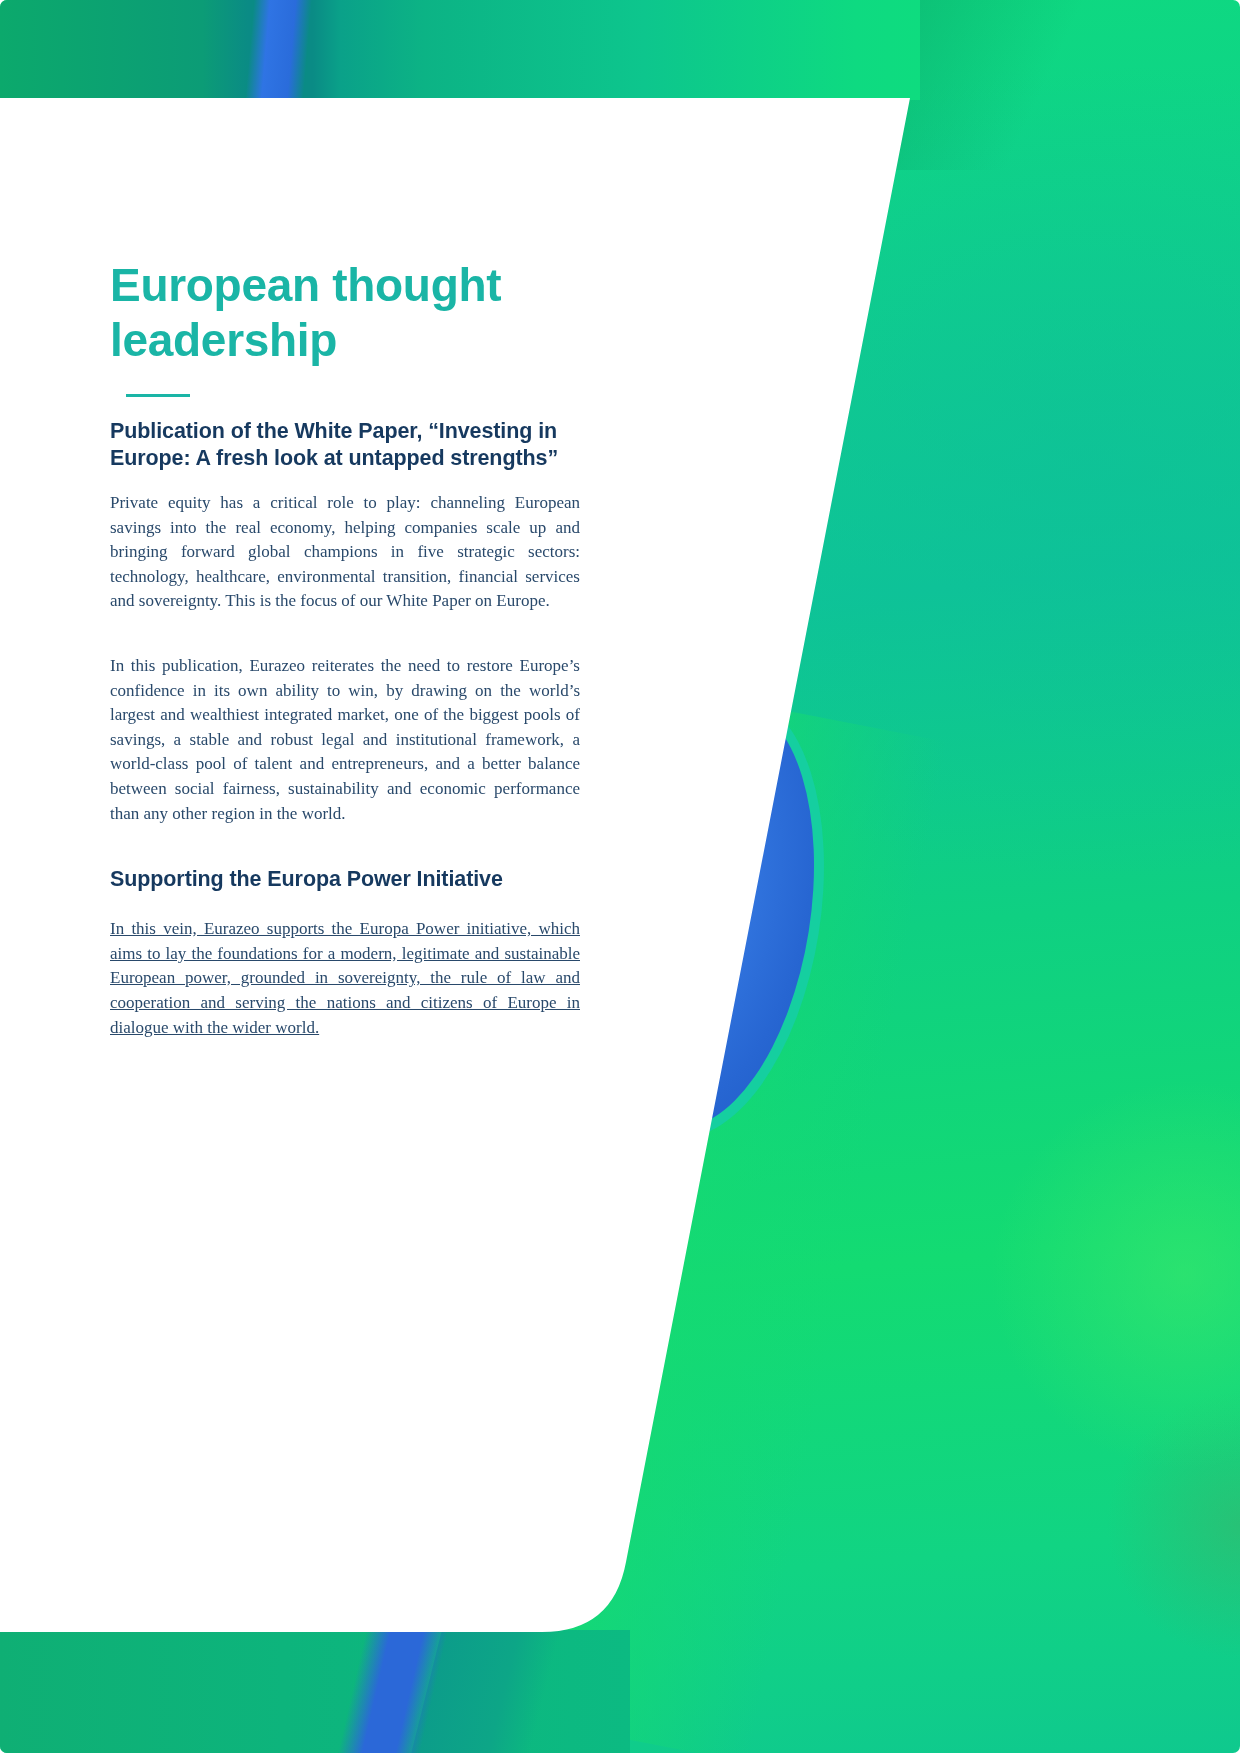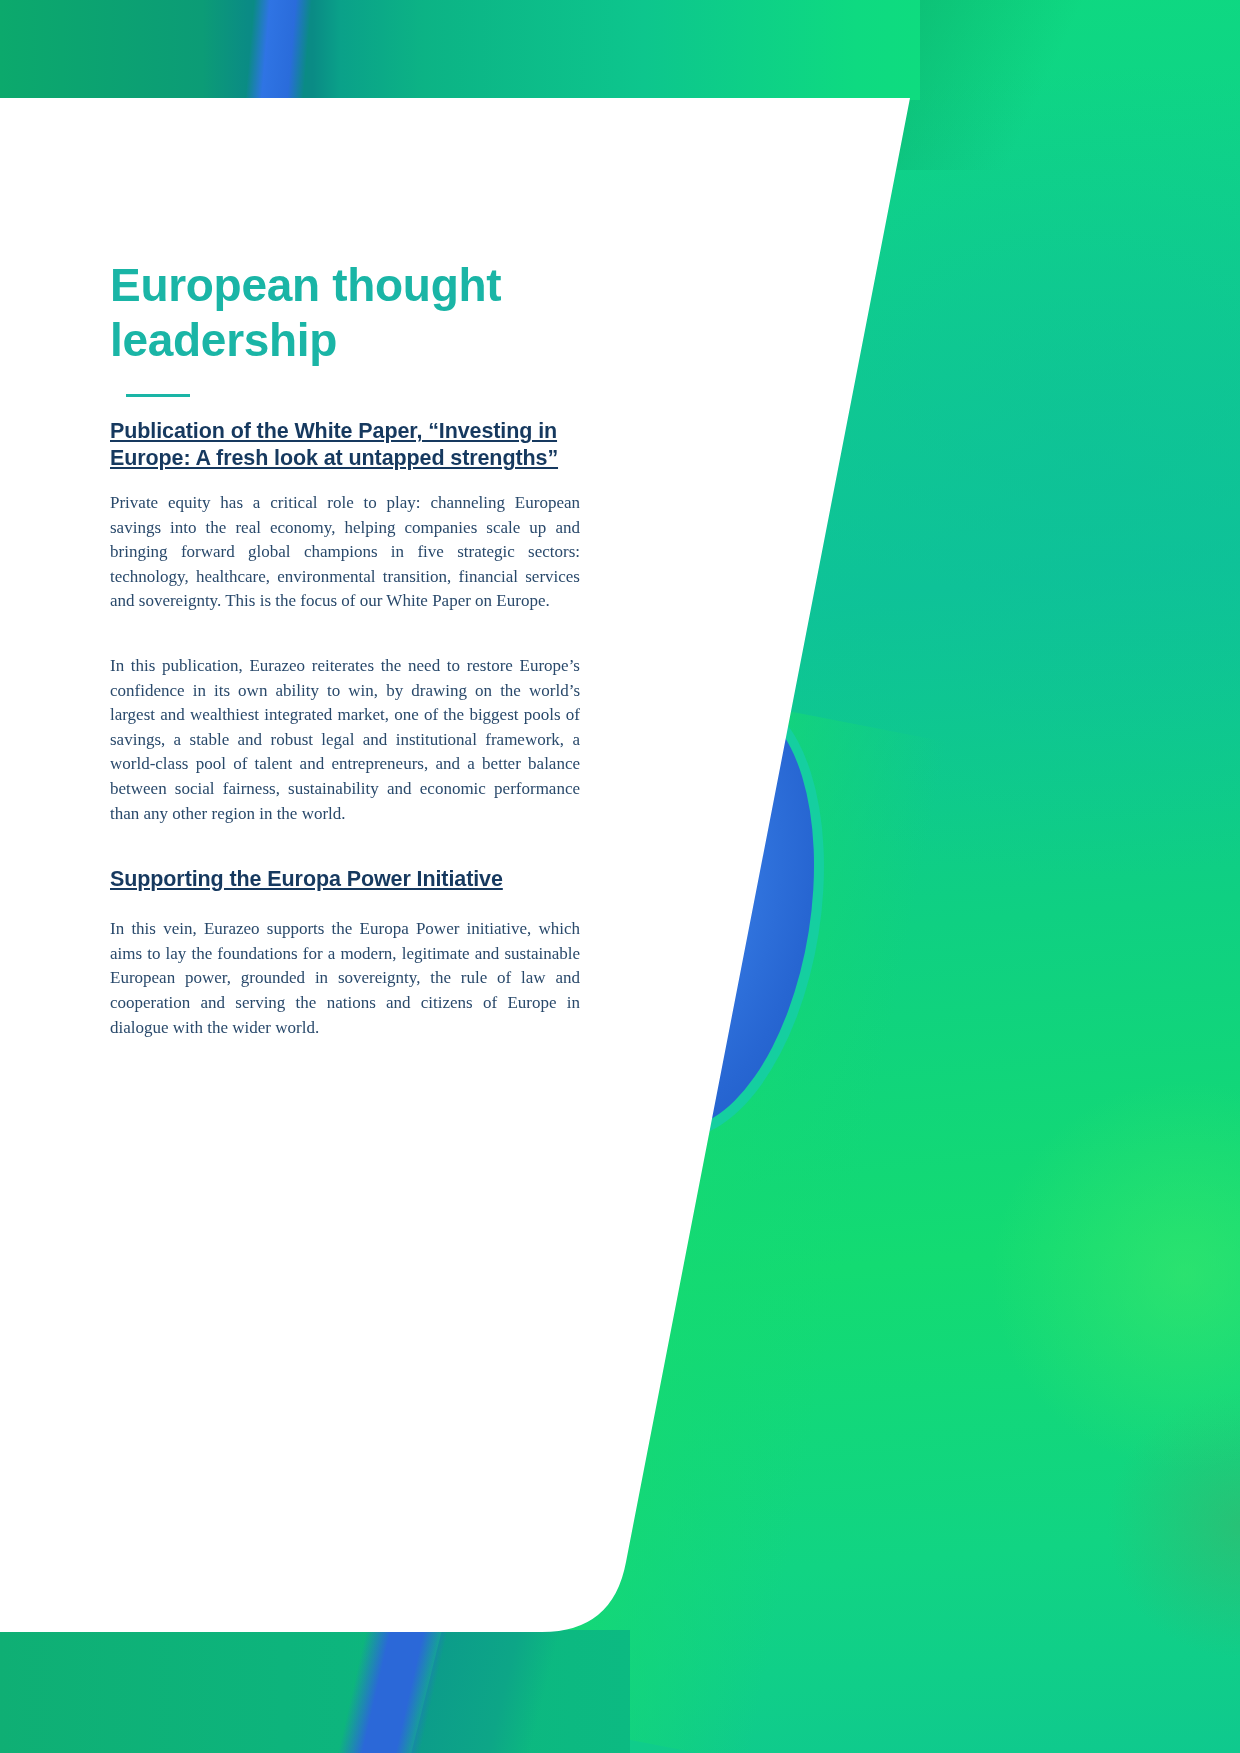--- a/index.html
+++ b/index.html
@@ -2,20 +2,21 @@
 <html><head>
 <meta charset="utf-8">
 <style>
   * { margin:0; padding:0; box-sizing:border-box; }
   html,body { background:#ffffff; }
   .page {
     position:relative;
     width:1240px; height:1753px;
     overflow:hidden;
     font-family:"Liberation Sans", sans-serif;
+    border-radius:7px;
   }
 
   
   .bg, .bg * { position:absolute; }
   .bg { inset:0; z-index:0; }
 
   .bg-base {
     inset:0;
     background:
       radial-gradient(circle 270px at 1185px 1275px, rgba(62,233,108,.55), rgba(62,233,108,0) 72%),
@@ -90,32 +91,31 @@
   .title-rule {
     margin-top:26px; margin-left:16px;
     width:64px; height:3px;
     background:#1AB5A6;
   }
   .sub-heading {
     margin-top:21px;
     font-size:21.5px; line-height:27px; font-weight:700;
     letter-spacing:-0.1px;
     color:#16395F;
-    text-decoration:underline;
   }
   .sub-heading.second { margin-top:40px; }
   .body-para {
     font-family:"Liberation Serif", serif;
     font-size:17px; line-height:24.6px;
     color:#29496B;
     text-align:justify;
   }
   .body-para.p1 { margin-top:19px; }
   .body-para.p2 { margin-top:40px; }
-  .body-para.p3 { margin-top:24px; }
+  .body-para.p3 { margin-top:24px;text-decoration:underline; }
 </style>
 </head>
 <body>
 
 <div class="page">
 
   <div class="bg">
     <div class="bg-base"></div>
     <div class="bg-corner-shade"></div>
     <div class="bg-topleft"></div>

